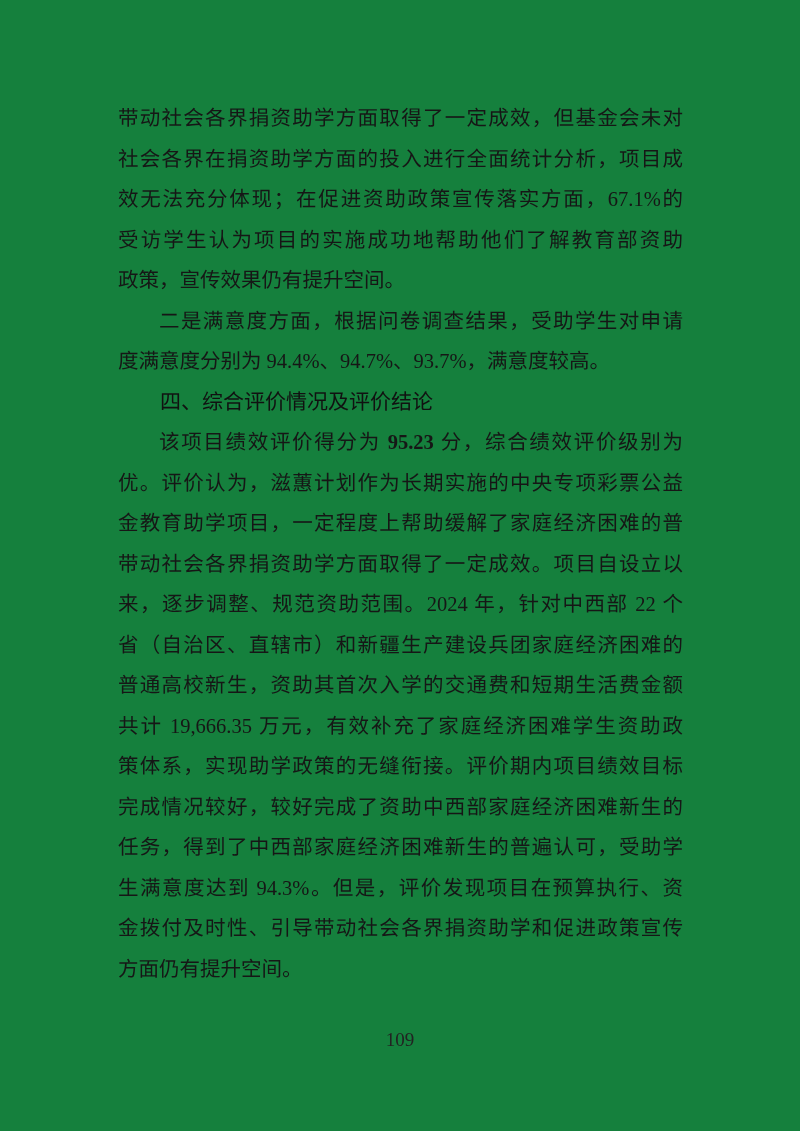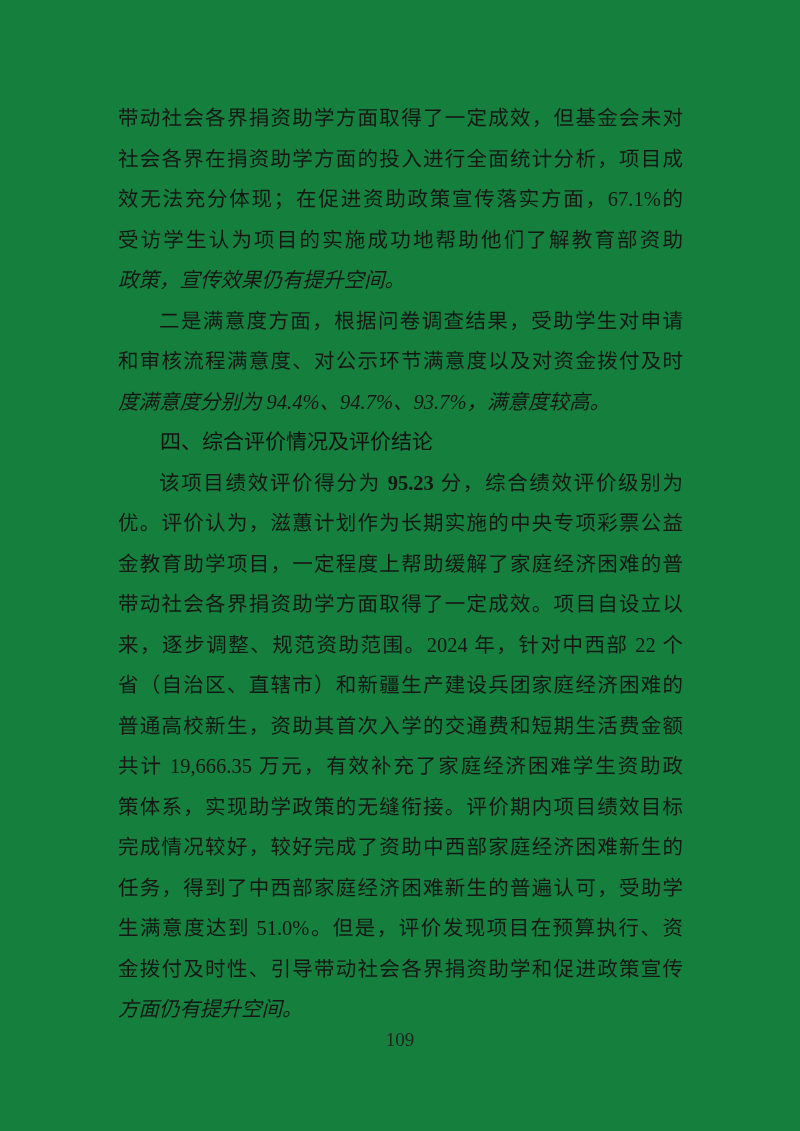--- a/index.html
+++ b/index.html
@@ -32,21 +32,20 @@
     font-size: 20.5px;
     color: #161616;
     text-align: justify;
     text-align-last: justify;
     text-justify: inter-character;
     overflow: hidden;
   }
   .line.last {
     text-align: center;
     text-align-last: left;
-    font-style: italic;
   }
   .indent {
     text-indent: 2em;
     font-family: Liberation Serif, serif;
   }
   .heading {
     display: block;
     margin: 0;
     height: 40.5px;
     line-height: 40.5px;
@@ -81,39 +80,38 @@
     <p class="para">
       <span class="line">带动社会各界捐资助学方面取得了一定成效，但基金会未对</span>
       <span class="line">社会各界在捐资助学方面的投入进行全面统计分析，项目成</span>
       <span class="line">效无法充分体现；在促进资助政策宣传落实方面，67.1%的</span>
       <span class="line">受访学生认为项目的实施成功地帮助他们了解教育部资助</span>
       <span class="line last">政策，宣传效果仍有提升空间。</span>
     </p>
 
     <p class="para">
       <span class="line indent">二是满意度方面，根据问卷调查结果，受助学生对申请</span>
-      <span class="line">和审核流程满意度、对公示环节满意度以及对资金拨付及时</span>
       <span class="line last">度满意度分别为 94.4%、94.7%、93.7%，满意度较高。</span>
     </p>
 
     <h2 class="heading">四、综合评价情况及评价结论</h2>
 
     <p class="para">
       <span class="line indent"><span>该项目绩效评价得分为 </span><b class="score">95.23</b><span> 分，综合绩效评价级别为</span></span>
       <span class="line">优。评价认为，滋蕙计划作为长期实施的中央专项彩票公益</span>
       <span class="line">金教育助学项目，一定程度上帮助缓解了家庭经济困难的普</span>
       <span class="line">带动社会各界捐资助学方面取得了一定成效。项目自设立以</span>
       <span class="line">来，逐步调整、规范资助范围。2024 年，针对中西部 22 个</span>
       <span class="line">省（自治区、直辖市）和新疆生产建设兵团家庭经济困难的</span>
       <span class="line">普通高校新生，资助其首次入学的交通费和短期生活费金额</span>
       <span class="line">共计 19,666.35 万元，有效补充了家庭经济困难学生资助政</span>
       <span class="line">策体系，实现助学政策的无缝衔接。评价期内项目绩效目标</span>
       <span class="line">完成情况较好，较好完成了资助中西部家庭经济困难新生的</span>
       <span class="line">任务，得到了中西部家庭经济困难新生的普遍认可，受助学</span>
-      <span class="line">生满意度达到 51.0%。但是，评价发现项目在预算执行、资</span>
+      <span class="line">生满意度达到 94.3%。但是，评价发现项目在预算执行、资</span>
       <span class="line">金拨付及时性、引导带动社会各界捐资助学和促进政策宣传</span>
       <span class="line last">方面仍有提升空间。</span>
     </p>
 
   </main>
 
   <footer class="page-number">109</footer>
 </div>
 
 </body></html>

